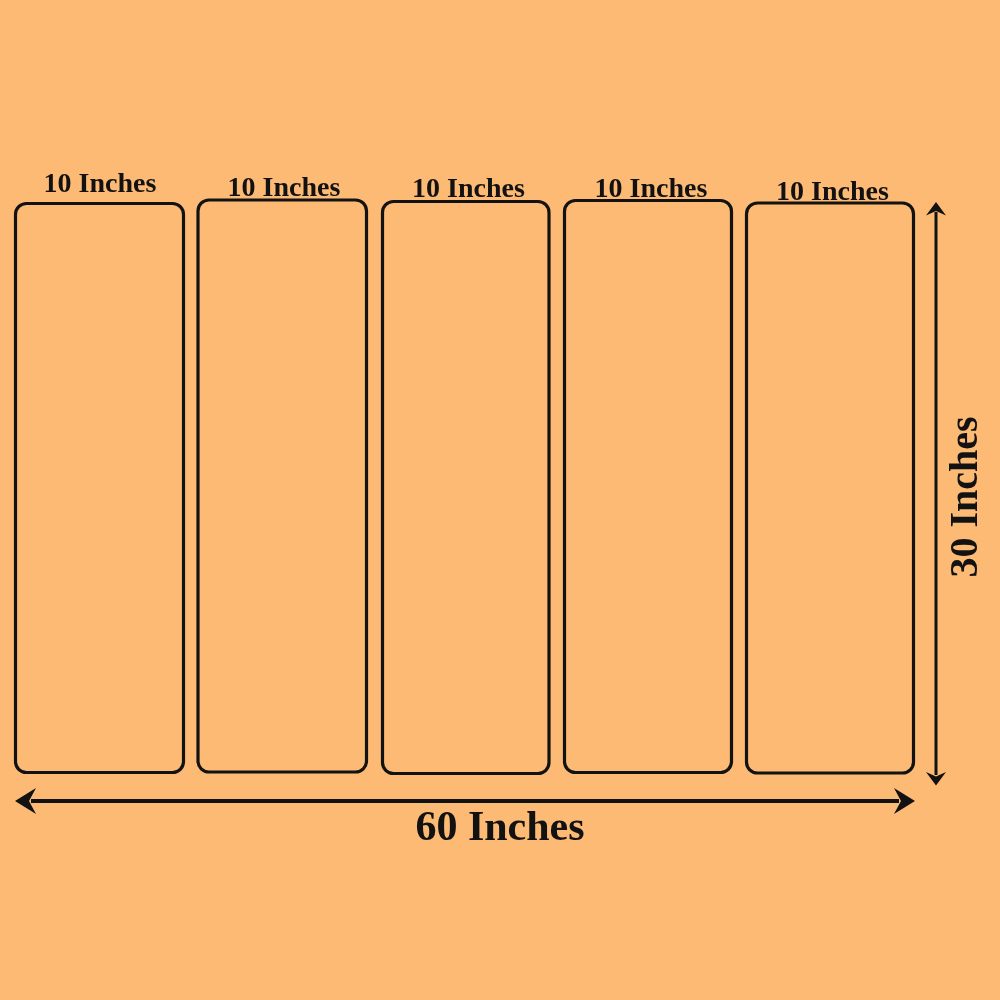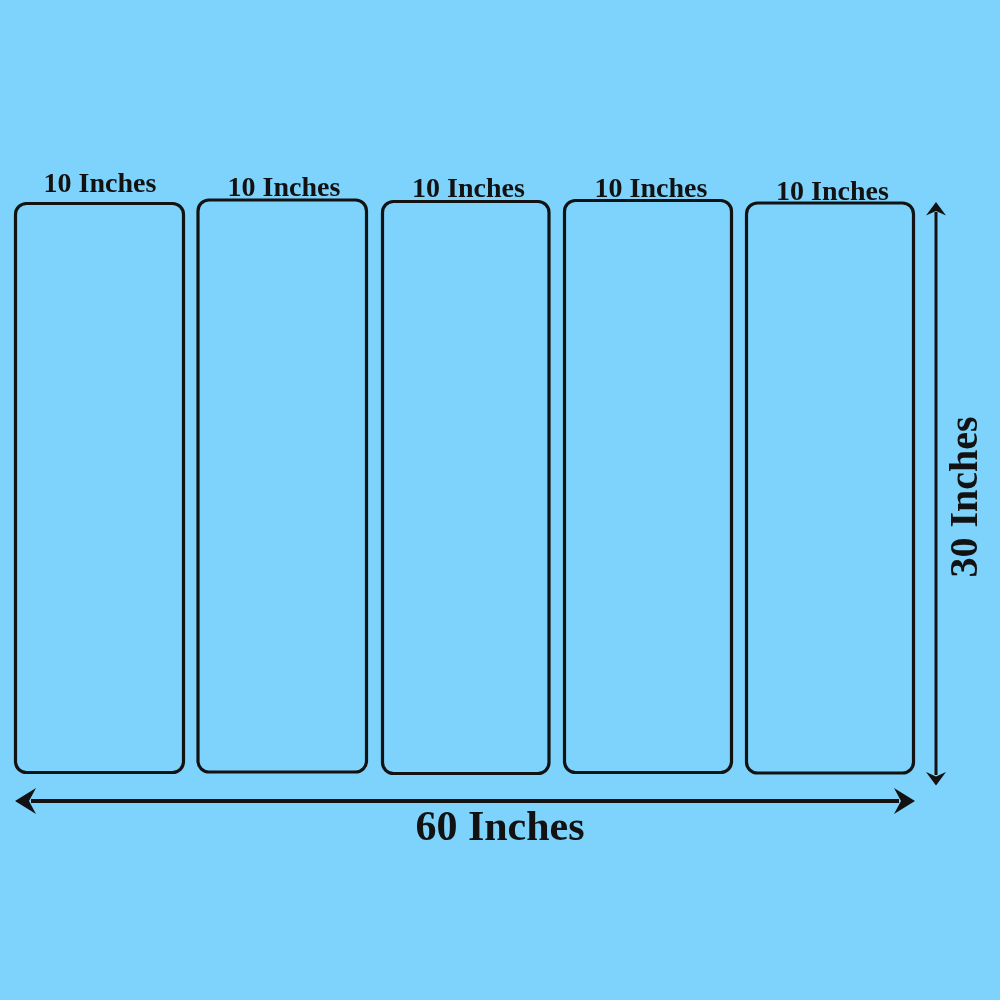--- a/index.html
+++ b/index.html
@@ -1,16 +1,16 @@
 <!DOCTYPE html>
 <html><head>
 <meta charset="utf-8">
 <style>
   html,body{margin:0;padding:0;background:#ffffff;}
-  .page{width:1000px;height:1000px;position:relative;background:#7dd3fc;overflow:hidden;}
+  .page{width:1000px;height:1000px;position:relative;background:#fdba74;overflow:hidden;}
   svg{position:absolute;top:0;left:0;}
   text{font-family:"Liberation Serif",serif;font-weight:bold;fill:#121212;}
 </style>
 </head>
 <body>
 
 <div class="page">
 <svg width="1000" height="1000" viewBox="0 0 1000 1000">
 
   <text x="100" y="192" font-size="28" text-anchor="middle">10 Inches</text>

